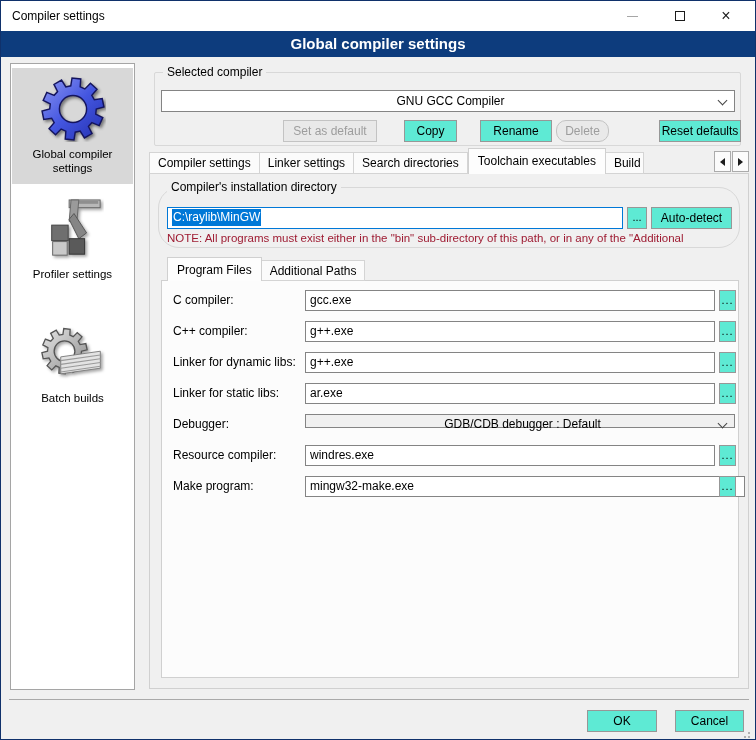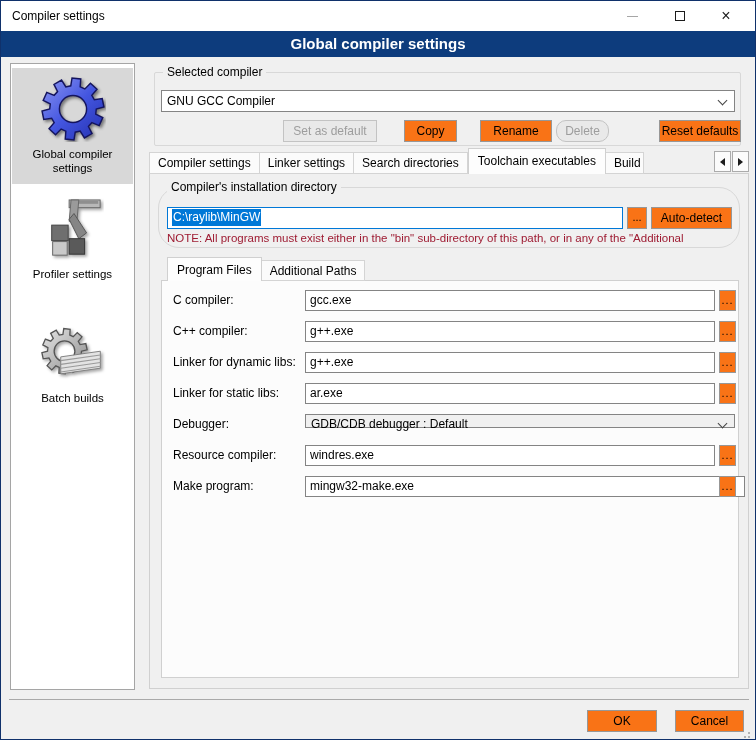--- a/index.html
+++ b/index.html
@@ -29,27 +29,27 @@
   .sidebar { position:absolute; left:9px; top:62px; width:125px; height:627px;
     background:#ffffff; border:1px solid #a5a5a5; }
   .side-item { position:absolute; left:1px; width:121px; text-align:center; cursor:default; }
   .side-item.selected { background:#d8d8d8; }
   .side-item .icon { display:block; margin:8px auto 2px auto; }
   .side-item .slabel { display:block; font-size:11.5px; line-height:14px; padding:0 6px 6px 6px; }
   
   .groupbox { position:absolute; border:1px solid #d8d8d8; border-radius:2px; }
   .groupbox > .glabel { position:absolute; top:-8px; left:8px; background:#f0f0f0; padding:0 4px; font-size:12px; white-space:nowrap; }
   
-  .btn { position:absolute; height:22px; background:#f97316; border:1px solid #979797;
+  .btn { position:absolute; height:22px; background:#5eead4; border:1px solid #979797;
     font-size:12px; text-align:center; line-height:20px; cursor:default; color:#000; }
   .btn.disabled { background:#e9e9e9; border-color:#c3c3c3; color:#9d9d9d; }
   .btn.small { font-size:11px; line-height:18px; }
   
   .combo { position:absolute; height:22px; background:#fff; border:1px solid #848484;
-    line-height:20px; padding-left:5px; cursor:default; }
+    line-height:20px; padding-left:5px; cursor:default;text-align:center; }
   .combo.gray { background:#f0f0f0; }
   .combo .chev { position:absolute; right:8px; top:6px; width:7px; height:7px;
     border-right:1.4px solid #444; border-bottom:1.4px solid #444; transform:rotate(45deg); }
   
   .tfield { position:absolute; height:21px; background:#fff; border:1px solid #848484;
     line-height:19px; padding-left:4px; white-space:nowrap; overflow:hidden; cursor:text; }
   .tfield.focused { border:1px solid #0078d7; height:22px; }
   .tfield .sel { background:#0078d7; color:#fff; padding:1px 1px 2px 1px; }
   
   .tabstrip { position:absolute; display:flex; align-items:flex-end; z-index:3; }

